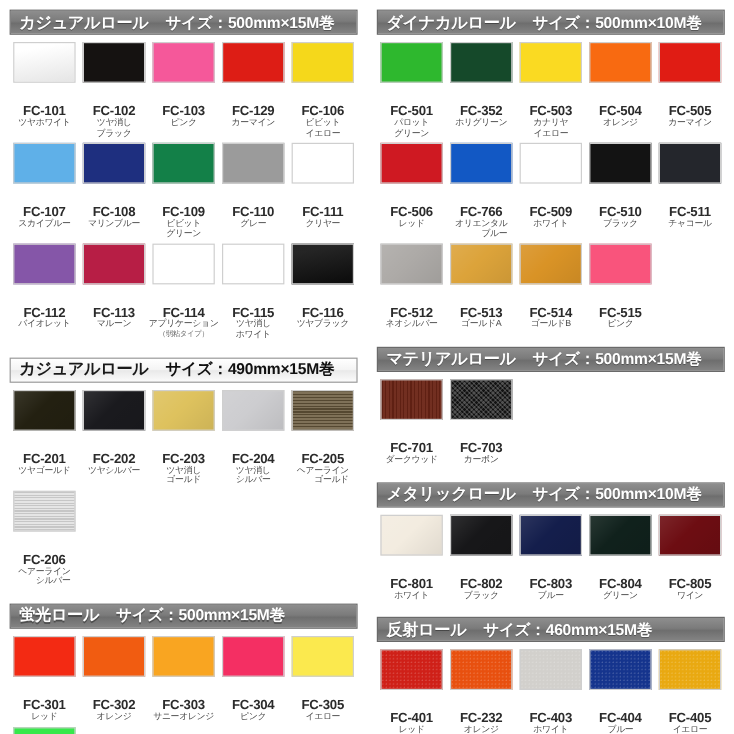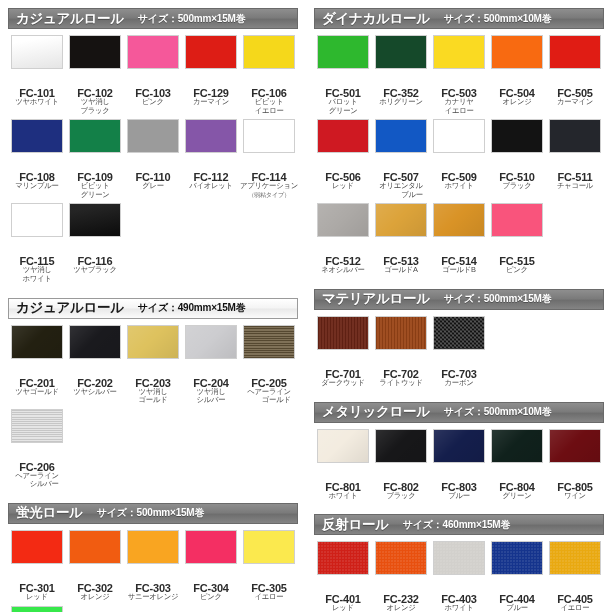--- a/index.html
+++ b/index.html
@@ -48,21 +48,21 @@
     color: #ffffff;
     letter-spacing: -0.3px;
     text-shadow: 0 1px 0 rgba(0,0,0,.35);
     white-space: nowrap;
   }
   .sec-head.light .sec-title {
     color: #1a1a1a;
     text-shadow: none;
   }
   .sec-size {
-    font-size: 10px;
+    font-size: 13px;
     font-weight: bold;
     color: #ffffff;
     margin-left: 14px;
     letter-spacing: -0.2px;
     white-space: nowrap;
     text-shadow: 0 1px 0 rgba(0,0,0,.3);
     text-align: center;
   }
   .sec-head.light .sec-size {
     color: #111111;
@@ -181,39 +181,54 @@
             <div class="code">FC-129</div>
             <div class="nm">カーマイン</div>
           </div>
           <div class="cell">
             <div class="chip " style="background: rgb(245, 216, 27);"></div>
             <div class="code">FC-106</div>
             <div class="nm">ビビット
 イエロー</div>
           </div>
           <div class="cell">
+            <div class="chip " style="background: rgb(95, 176, 232);"></div>
+            <div class="code">FC-107</div>
+            <div class="nm">スカイブルー</div>
+          </div>
+          <div class="cell">
             <div class="chip " style="background: rgb(30, 47, 127);"></div>
             <div class="code">FC-108</div>
             <div class="nm">マリンブルー</div>
           </div>
           <div class="cell">
             <div class="chip " style="background: rgb(19, 128, 72);"></div>
             <div class="code">FC-109</div>
             <div class="nm">ビビット
 グリーン</div>
           </div>
           <div class="cell">
             <div class="chip " style="background: rgb(155, 155, 155);"></div>
             <div class="code">FC-110</div>
             <div class="nm">グレー</div>
           </div>
           <div class="cell">
+            <div class="chip " style="background: rgb(255, 255, 255);"></div>
+            <div class="code">FC-111</div>
+            <div class="nm">クリヤー</div>
+          </div>
+          <div class="cell">
             <div class="chip " style="background: rgb(133, 86, 168);"></div>
             <div class="code">FC-112</div>
             <div class="nm">バイオレット</div>
+          </div>
+          <div class="cell">
+            <div class="chip " style="background: rgb(183, 30, 69);"></div>
+            <div class="code">FC-113</div>
+            <div class="nm">マルーン</div>
           </div>
           <div class="cell">
             <div class="chip " style="background: rgb(255, 255, 255);"></div>
             <div class="code">FC-114</div>
             <div class="nm">アプリケーション</div>
             <div class="sub">（弱粘タイプ）</div>
           </div>
           <div class="cell">
             <div class="chip " style="background: rgb(255, 255, 255);"></div>
             <div class="code">FC-115</div>
@@ -345,21 +360,21 @@
             <div class="code">FC-505</div>
             <div class="nm">カーマイン</div>
           </div>
           <div class="cell">
             <div class="chip " style="background: rgb(207, 25, 34);"></div>
             <div class="code">FC-506</div>
             <div class="nm">レッド</div>
           </div>
           <div class="cell">
             <div class="chip " style="background: rgb(18, 88, 196);"></div>
-            <div class="code">FC-507</div>
+            <div class="code">FC-766</div>
             <div class="nm">オリエンタル
 ブルー</div>
           </div>
           <div class="cell">
             <div class="chip " style="background: rgb(255, 255, 255);"></div>
             <div class="code">FC-509</div>
             <div class="nm">ホワイト</div>
           </div>
           <div class="cell">
             <div class="chip " style="background: rgb(19, 19, 19);"></div>
@@ -397,25 +412,20 @@
       <div class="sec">
         <div class="sec-head">
           <span class="sec-title">マテリアルロール</span>
           <span class="sec-size">サイズ：500mm×15M巻</span>
         </div>
         <div class="grid">
           <div class="cell">
             <div class="chip tex-wood" style="background: rgb(107, 36, 21);"></div>
             <div class="code">FC-701</div>
             <div class="nm">ダークウッド</div>
-          </div>
-          <div class="cell">
-            <div class="chip tex-wood" style="background: rgb(154, 69, 22);"></div>
-            <div class="code">FC-702</div>
-            <div class="nm">ライトウッド</div>
           </div>
           <div class="cell">
             <div class="chip tex-carbon" style="background: rgb(18, 18, 18);"></div>
             <div class="code">FC-703</div>
             <div class="nm">カーボン</div>
           </div>
         </div>
       </div>
       <div class="spacer"></div>
       <div class="sec">

